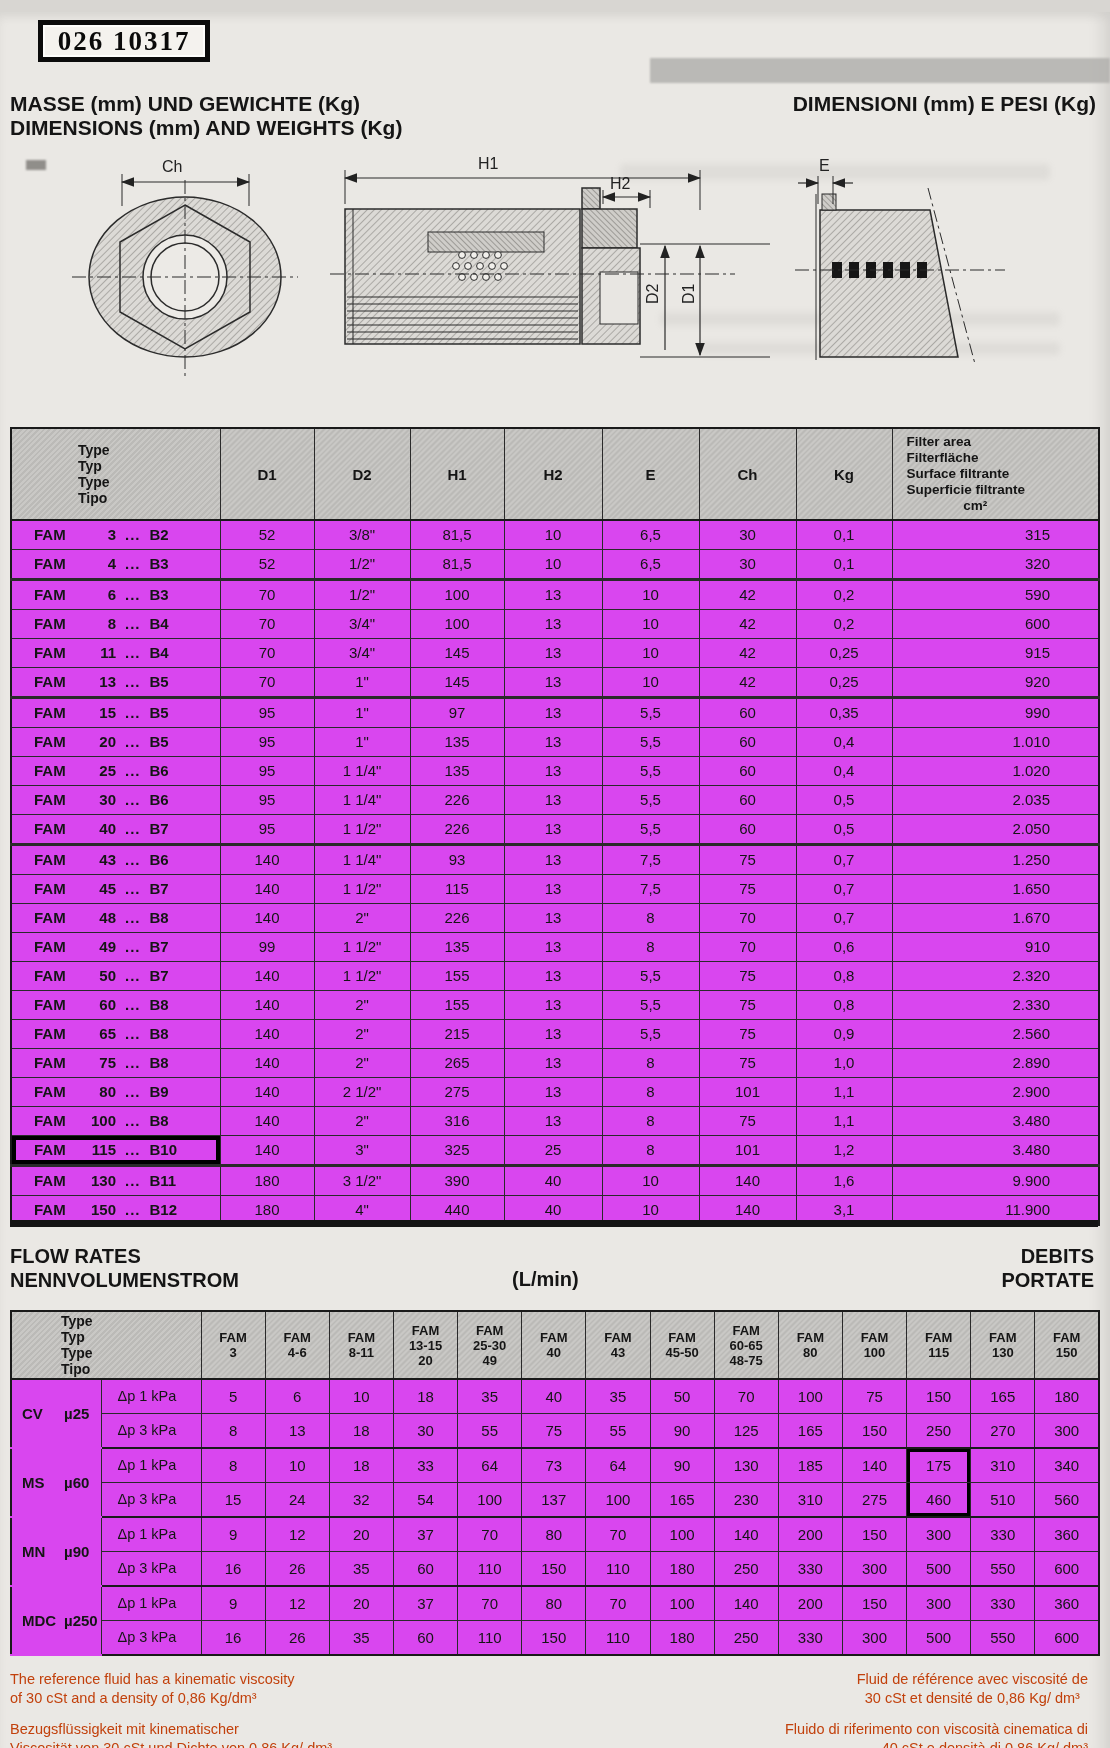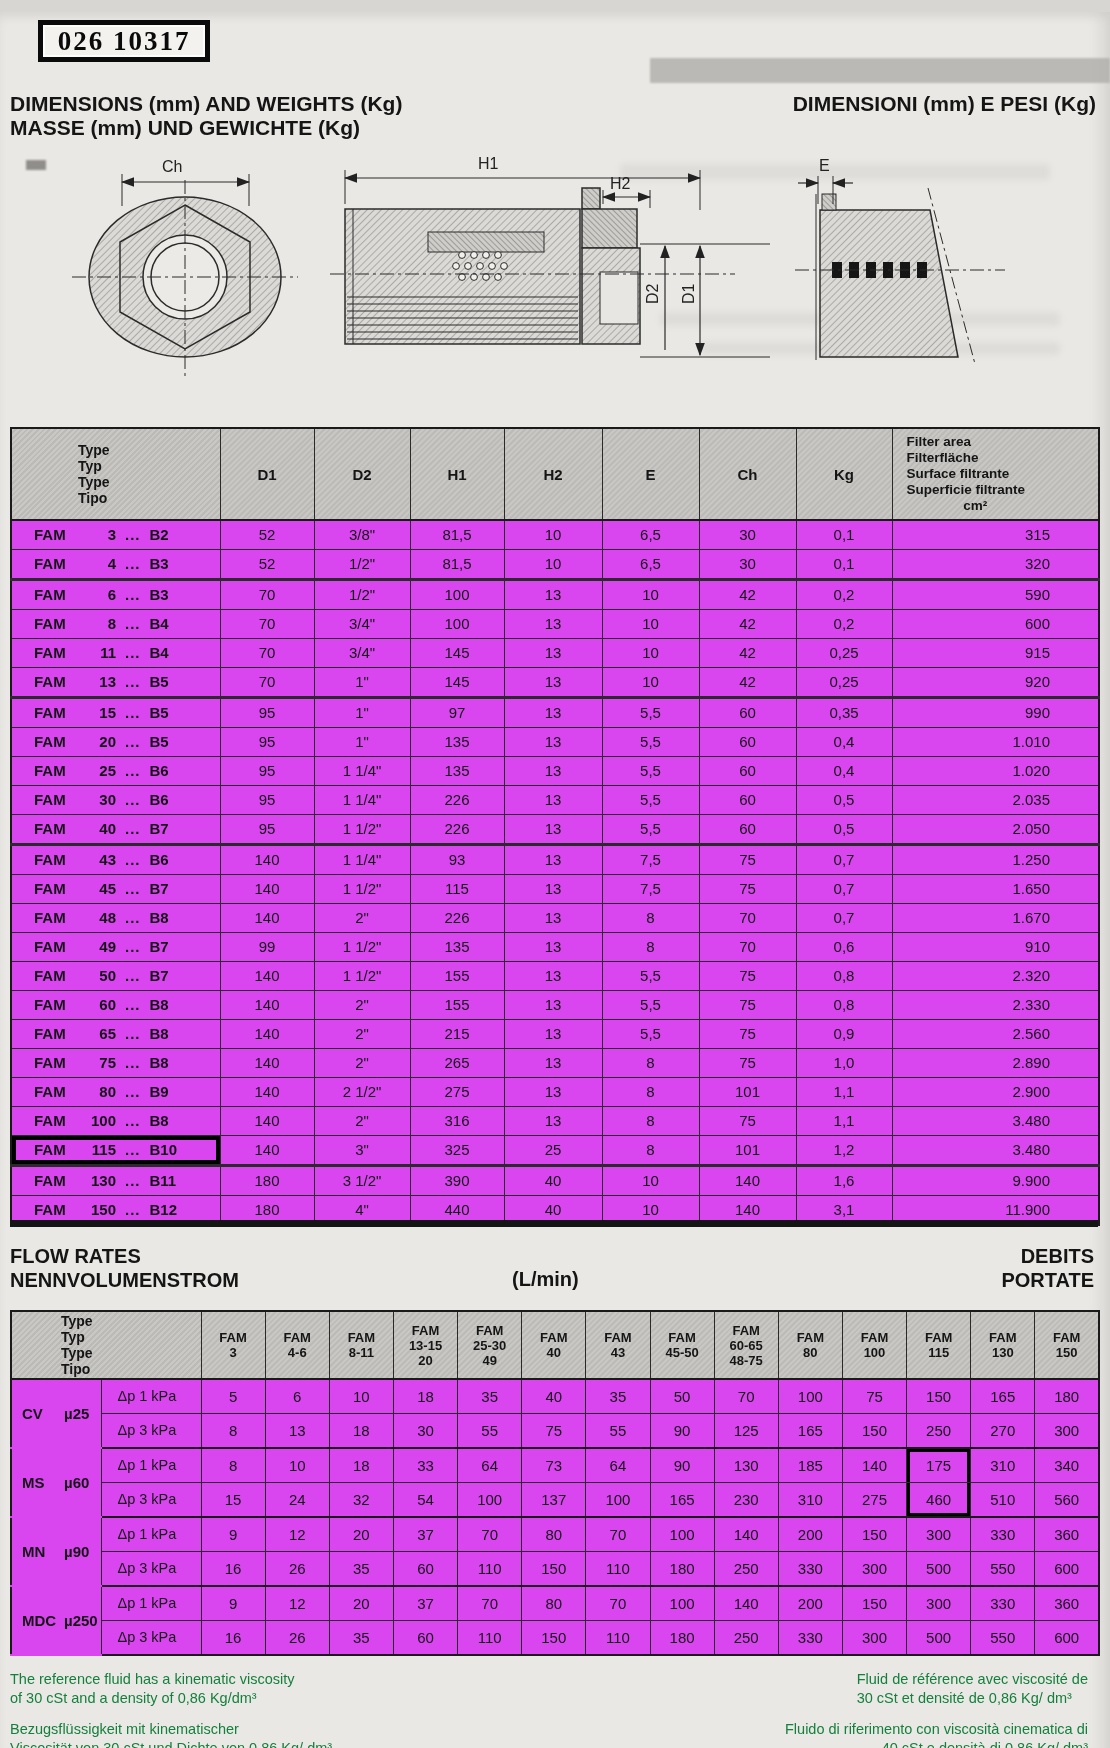--- a/index.html
+++ b/index.html
@@ -68,44 +68,44 @@
   .flow .flow-type-head div{padding-left:48px;font-size:14px;font-weight:700;line-height:16px;}
   .flow .fam-head div{font-size:13px;font-weight:700;line-height:15px;text-align:center;}
   .flow tbody td{height:31px;font-size:15px;text-align:center;line-height:31px;}
   .flow tbody .dp-cell{text-align:left;padding-left:16px;font-size:14.5px;}
   .flow tbody .group-cell{font-weight:700;font-size:15px;text-align:left;padding-left:10px;border-bottom:2px solid #d946ef;}
   .flow tr.group-start td{border-top:2px solid #1a1a1a;}
   .grp-name{display:inline-block;width:42px;}
   .flow td.boxed-top{box-shadow:inset 0 3px 0 #000, inset 3px 0 0 #000, inset -3px 0 0 #000;}
   .flow td.boxed-bottom{box-shadow:inset 0 -3px 0 #000, inset 3px 0 0 #000, inset -3px 0 0 #000;}
   
-  .fn{position:absolute;font-size:14.5px;line-height:19px;color:#15803d;}
+  .fn{position:absolute;font-size:14.5px;line-height:19px;color:#c2410c;}
   .fn-en{left:10px;top:1658px;}
-  .fn-fr{right:22px;top:1658px;text-align:left;}
+  .fn-fr{right:22px;top:1658px;text-align:center;}
   .fn-de{left:10px;top:1708px;}
   .fn-it{right:22px;top:1708px;text-align:right;}
 </style>
 </head>
 <body>
 
 <div class="page">
 
   <div class="stamp">
     <span>026 10317</span>
   </div>
 
   <div class="artifact-band"></div>
   <div class="ghost g1"></div>
   <div class="ghost g2"></div>
   <div class="ghost g3"></div>
   <div class="mark"></div>
 
   <div class="titles-left">
+    <div>MASSE (mm) UND GEWICHTE (Kg)</div>
     <div>DIMENSIONS (mm) AND WEIGHTS (Kg)</div>
-    <div>MASSE (mm) UND GEWICHTE (Kg)</div>
   </div>
   <div class="titles-right">
     <div>DIMENSIONI (mm) E PESI (Kg)</div>
   </div>
 
   <svg class="drawings" width="1110" height="255" viewBox="0 0 1110 255">
     <defs>
       <pattern id="hp1" patternUnits="userSpaceOnUse" width="5" height="5" patternTransform="rotate(45)">
         <rect width="5" height="5" fill="#dcdad6"></rect>
         <line x1="0" y1="0" x2="0" y2="5" stroke="#908e8a" stroke-width="1.3"></line>

